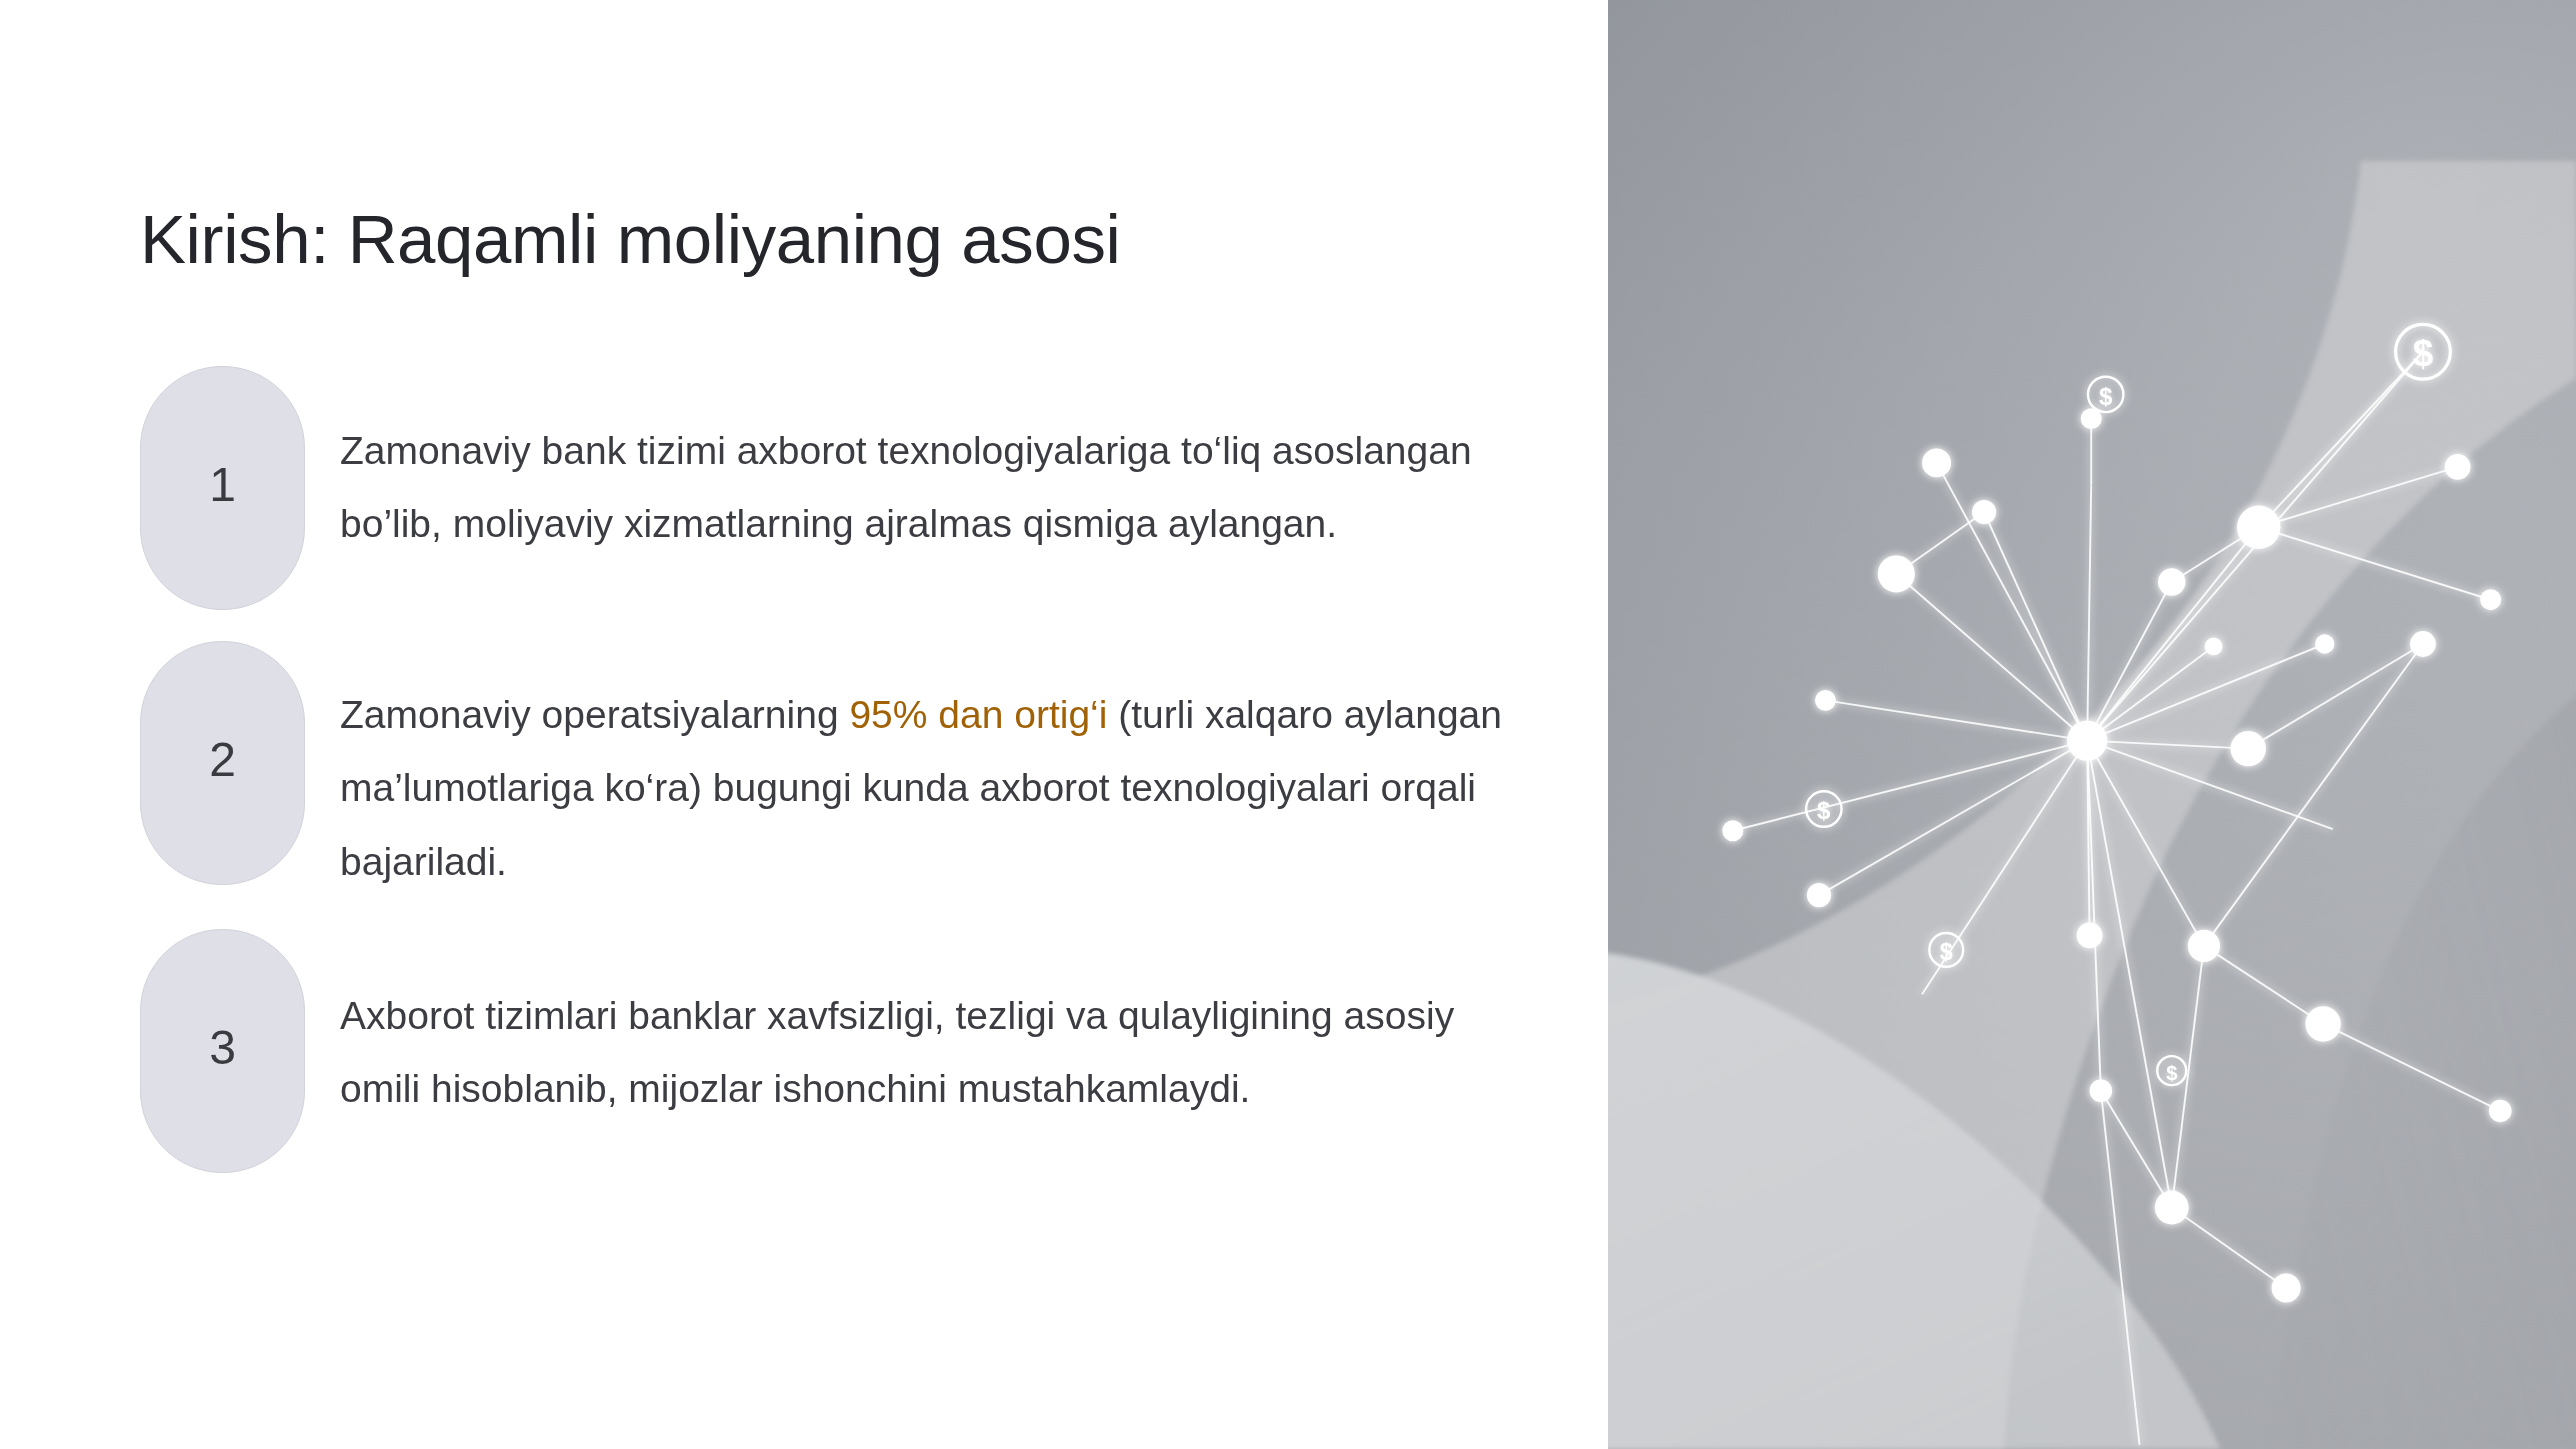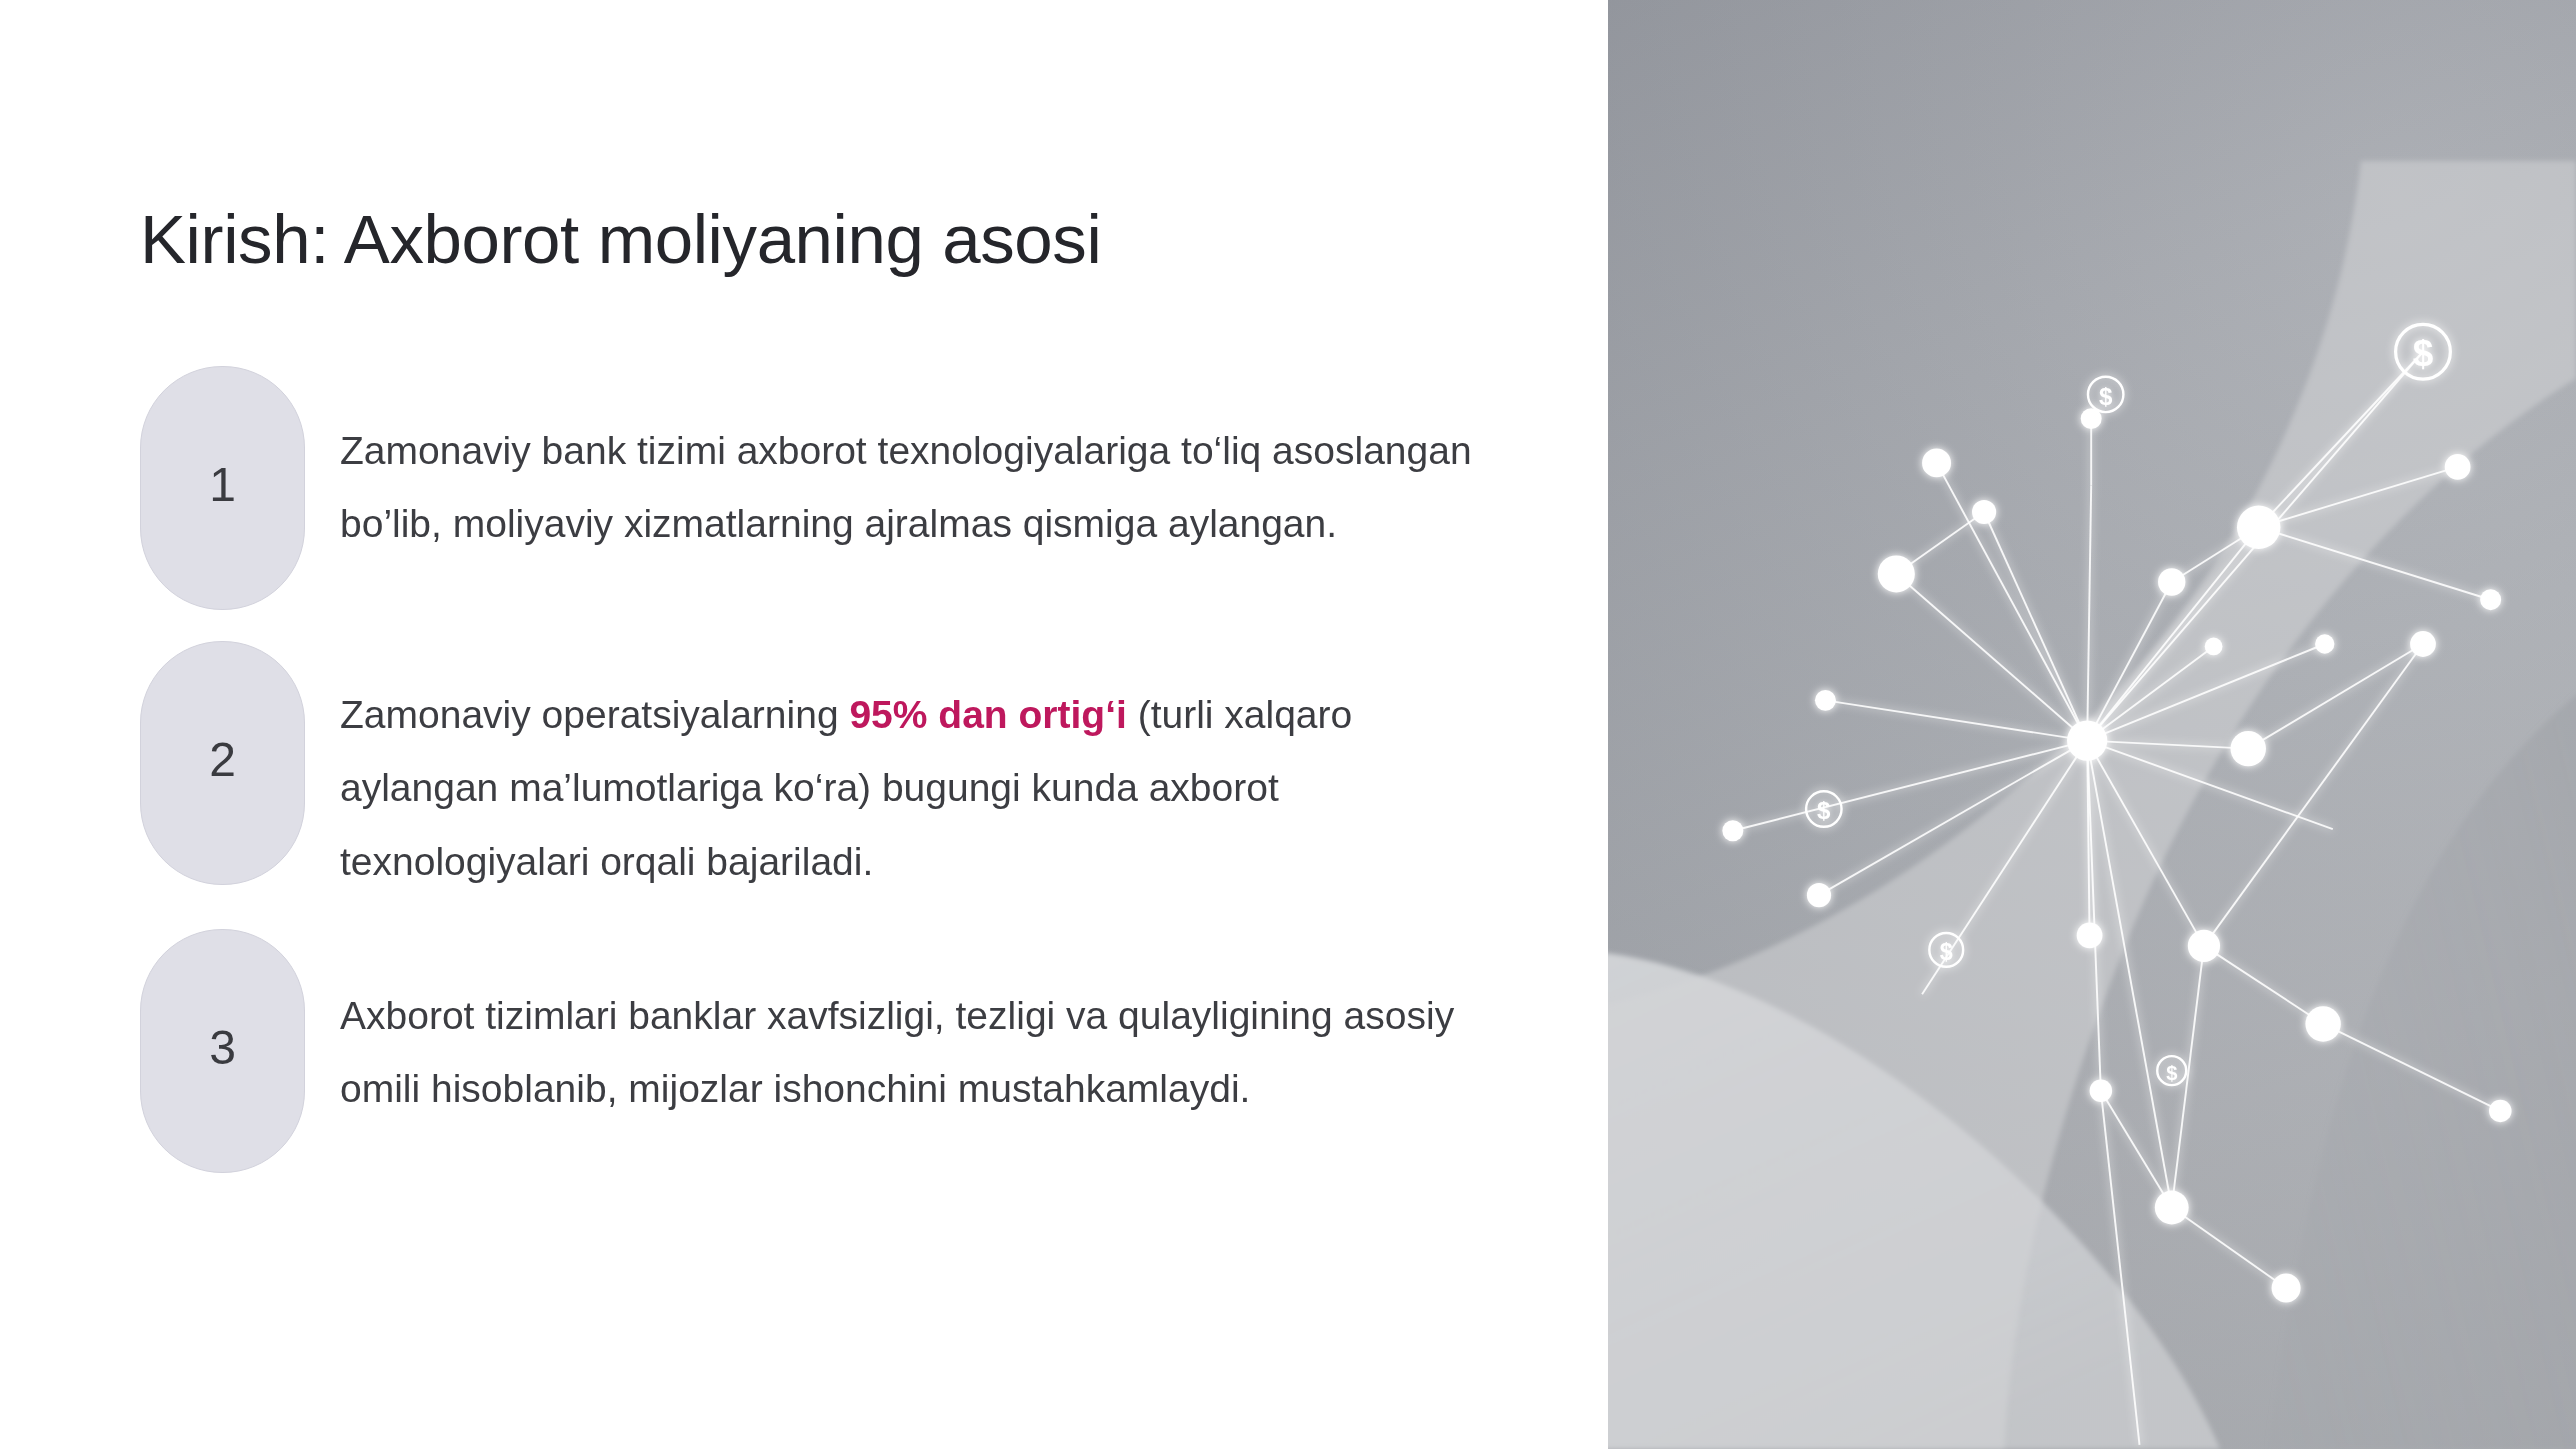--- a/index.html
+++ b/index.html
@@ -87,21 +87,21 @@
   .point-text {
     flex: 1 1 auto;
     padding-left: 35px;
     padding-top: 48px;
     font-size: 39px;
     line-height: 1.88;
     font-weight: 400;
     color: #3c3d42;
     max-width: 1175px;
   }
-  .point-text .strong { font-weight: 700; color: #be185d; }
+  .point-text .strong { font-weight: 400; color: #a16207; }
 
   .row-2 .point-text { padding-top: 37px; }
   .row-3 .point-text { padding-top: 50px; }
 
   
   .right-pane {
     position: absolute;
     left: 1608px;
     top: 0;
     width: 968px;
@@ -124,21 +124,21 @@
     display: block;
   }
 </style>
 </head>
 <body>
 
 <div class="slide">
 
   <div class="left-pane">
 
-    <div class="slide-title">Kirish: Axborot moliyaning asosi</div>
+    <div class="slide-title">Kirish: Raqamli moliyaning asosi</div>
 
     <div class="points">
 
       <div class="point-row row-1">
         <div class="point-pill">
           <span class="pill-number">1</span>
         </div>
         <div class="point-text">
           <span>Zamonaviy bank tizimi axborot texnologiyalariga to‘liq asoslangan bo’lib, moliyaviy xizmatlarning ajralmas qismiga aylangan.</span><span class="strong"></span><span></span>
         </div>

